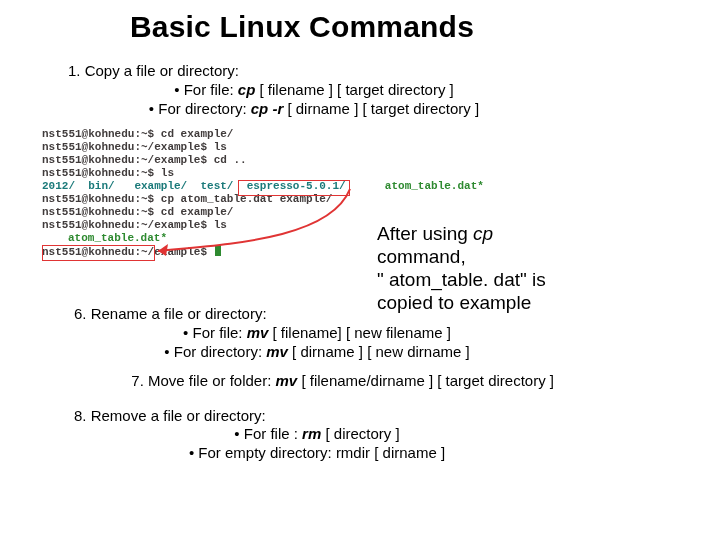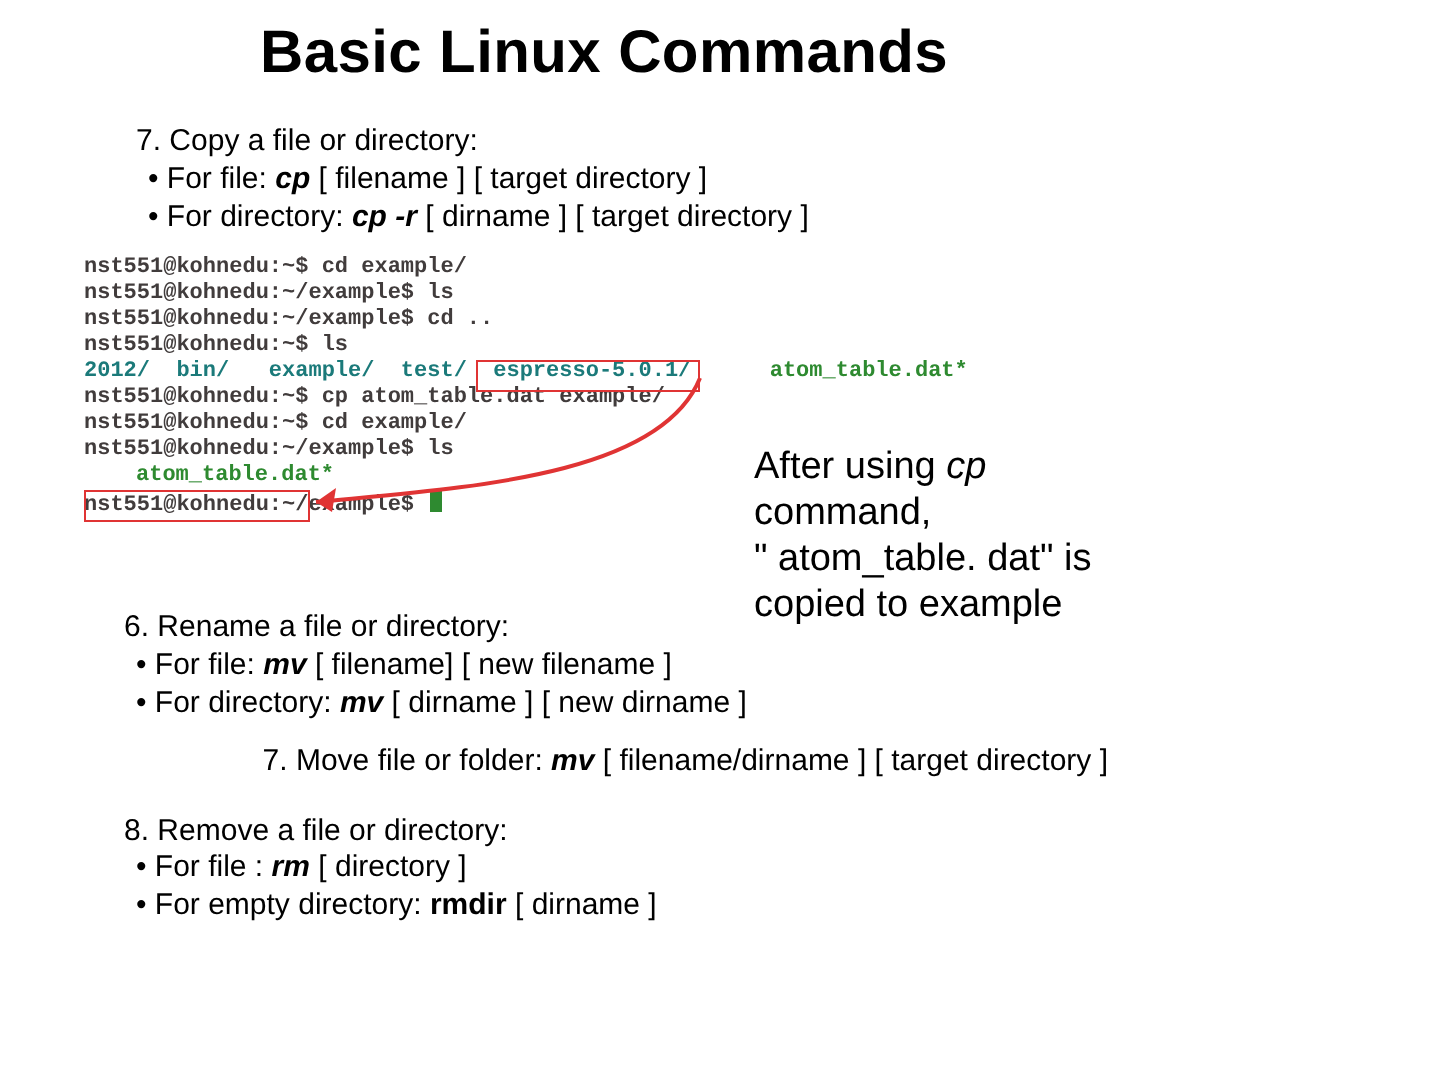--- a/index.html
+++ b/index.html
@@ -28,26 +28,27 @@
   }
   .block {
     margin: 0 0 10px 18px;
     line-height: 1.25;
   }
   .block .head {
     margin: 0;
   }
   .block .bullet {
     margin: 0 0 0 6px;
+    text-align: center;
   }
   .block .bullet::before {
     content: "•  ";
   }
   .cmd { font-weight: 700; font-style: italic; }
-  .cmd-normal { font-weight: 700; }
+  .cmd-normal { font-weight: 400; }
 
   .terminal-wrap {
     position: relative;
     margin: 4px 0 12px -8px;
     height: 165px;
   }
   .terminal {
     font-family: "Consolas", "Courier New", monospace;
     font-size: 11px;
     line-height: 13px;
@@ -85,33 +86,33 @@
 
   .annot {
     position: absolute;
     left: 335px;
     top: 95px;
     font-size: 19px;
     line-height: 1.2;
   }
   .annot .it { font-style: italic; }
 
-  .lower { margin-left: 12px; }
+  .lower { margin-left: 24px; }
   .lower .block { margin-left: 0; }
   .sec7 { margin: 0 0 18px 0; text-align: right; }
 </style>
 </head>
 <body>
 
 <div class="slide">
 
   <h1 class="title">Basic Linux Commands</h1>
 
   <div class="block">
-    <p class="head">7. Copy a file or directory:</p>
+    <p class="head">1. Copy a file or directory:</p>
     <p class="bullet"><span>For file: </span><span class="cmd">cp</span><span> [ filename ] [ target directory ]</span></p>
     <p class="bullet"><span>For directory: </span><span class="cmd">cp -r</span><span> [ dirname ] [ target directory ]</span></p>
   </div>
 
   <div class="terminal-wrap">
     <div class="terminal"><span>nst551@kohnedu:~$ cd example/</span>
 <span>nst551@kohnedu:~/example$ ls</span>
 <span>nst551@kohnedu:~/example$ cd ..</span>
 <span>nst551@kohnedu:~$ ls</span>
 <span class="t-cyan">2012/  bin/   example/  test/  espresso-5.0.1/  </span><span class="t-green">atom_table.dat*</span>

